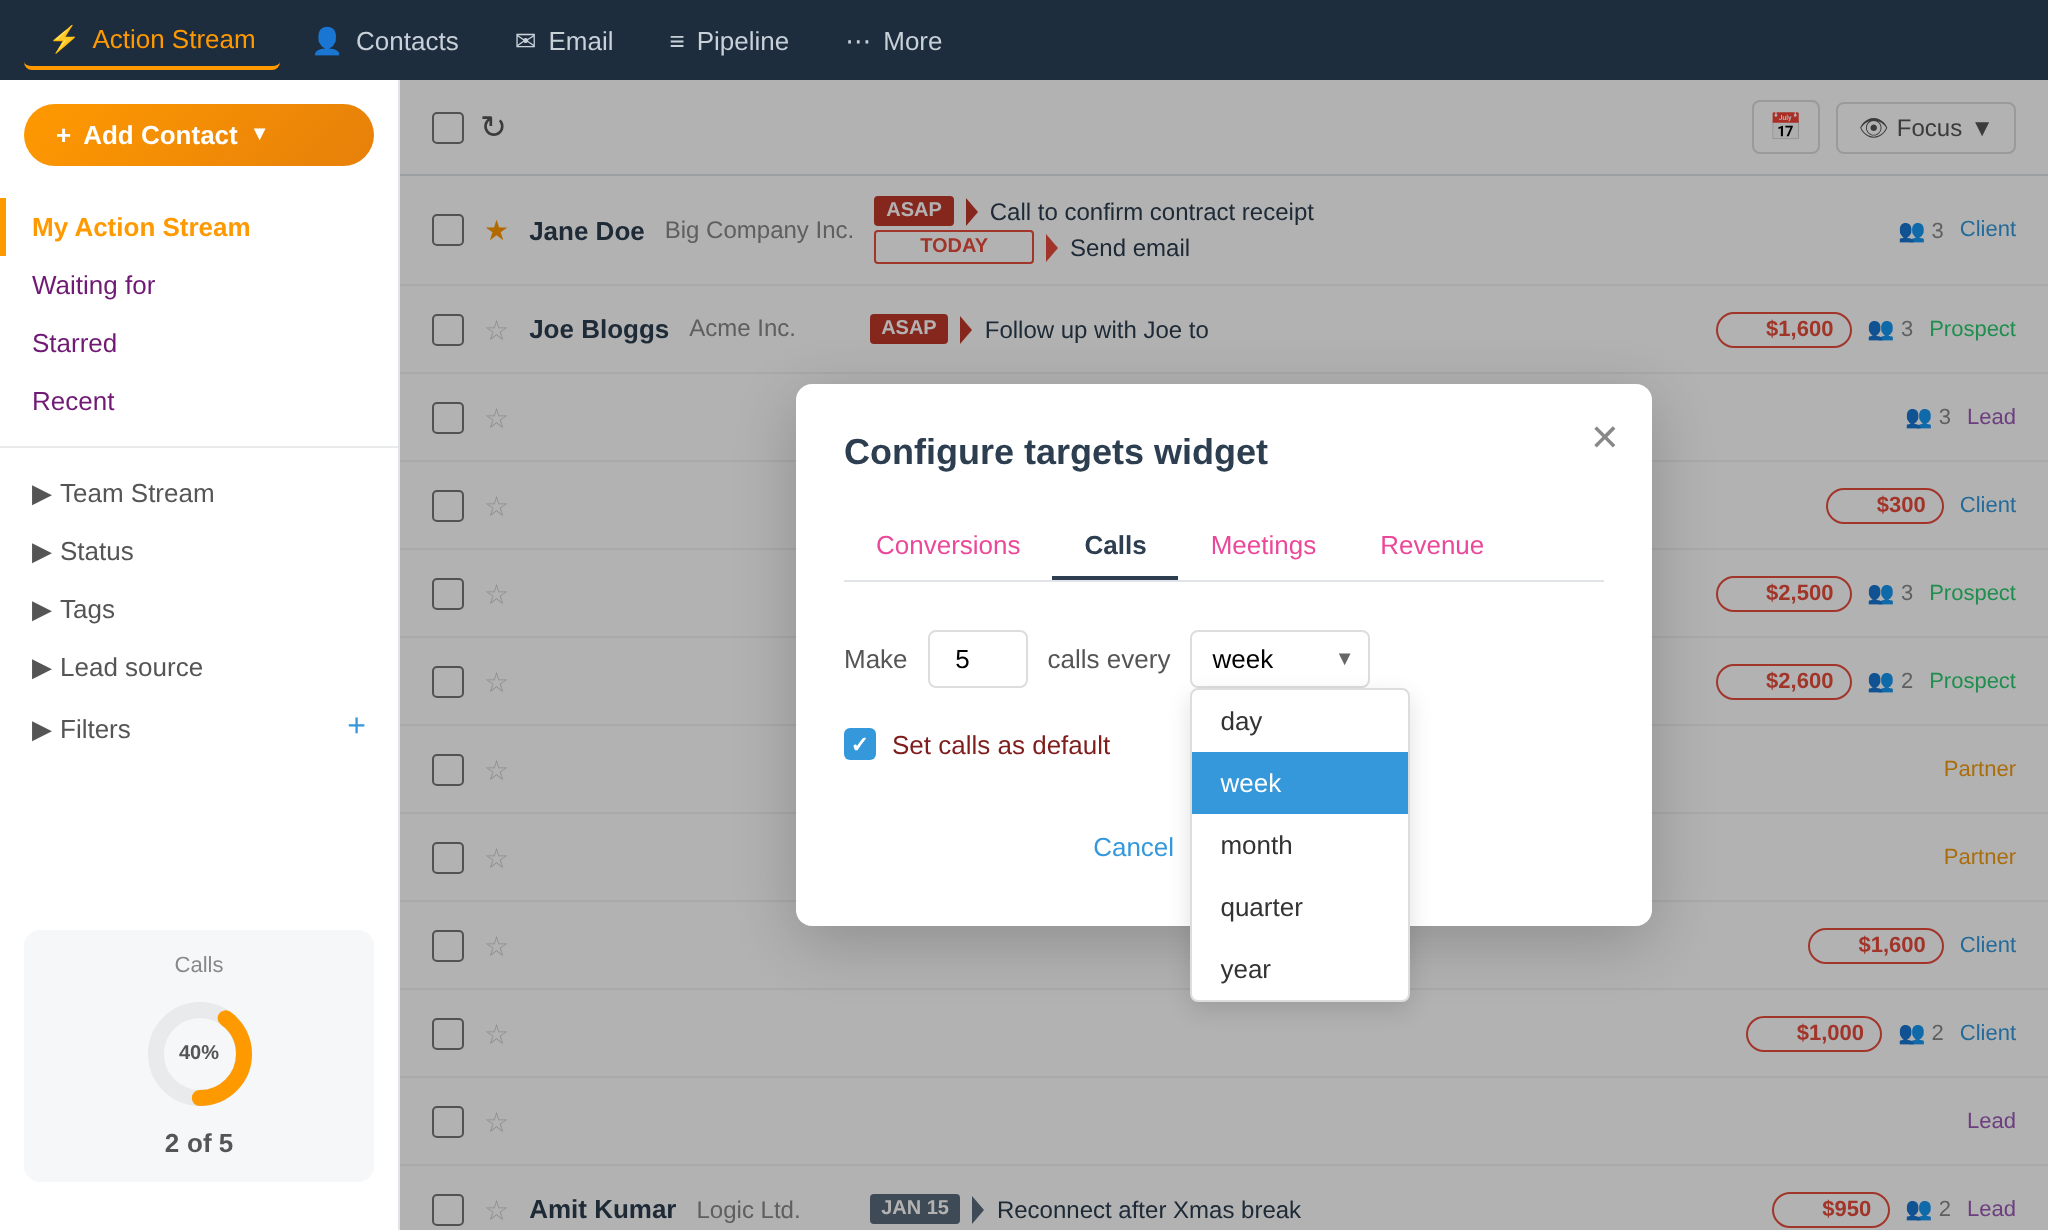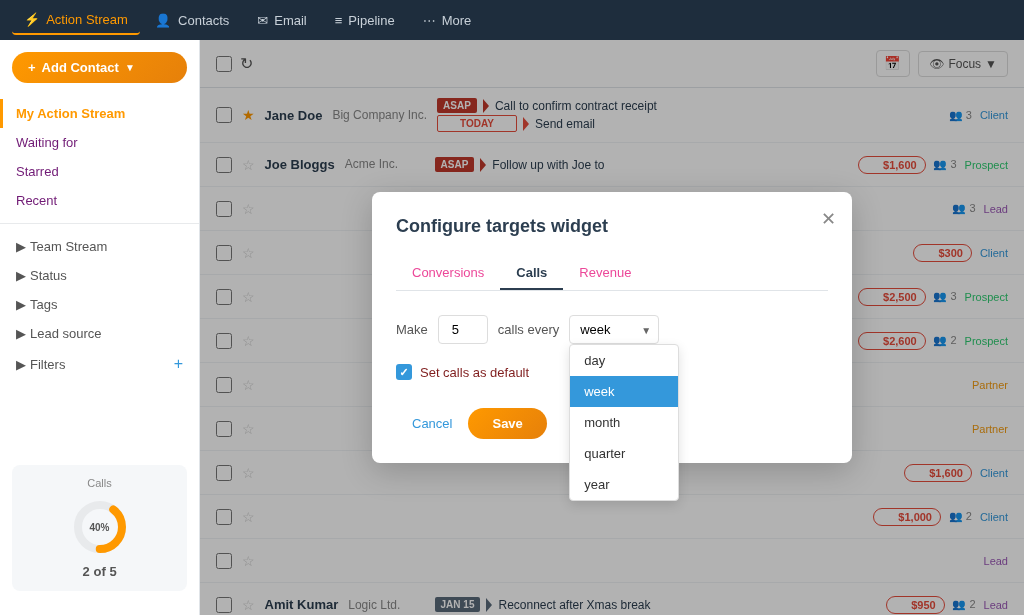--- a/index.html
+++ b/index.html
@@ -173,21 +173,21 @@
       top: 0; left: 0; right: 0; bottom: 0;
       background: rgba(0,0,0,0.3);
       display: flex;
       align-items: center;
       justify-content: center;
       z-index: 100;
     }
     .modal {
       background: #fff;
       border-radius: 8px;
-      width: 480px;
+      width: 428px;
       padding: 24px;
       box-shadow: 0 8px 32px rgba(0,0,0,0.2);
       position: relative;
     }
     .modal-title {
       font-size: 18px;
       font-weight: 700;
       color: #2c3e50;
       margin-bottom: 20px;
     }
@@ -272,21 +272,21 @@
     .checkbox-blue {
       width: 16px; height: 16px;
       background: #3498db;
       border-radius: 3px;
       display: flex; align-items: center; justify-content: center;
       flex-shrink: 0;
     }
     .checkbox-blue::after { content: '✓'; color: #fff; font-size: 11px; font-weight: 700; }
     .checkbox-label { font-size: 13px; color: #7f1d1d; }
 
-    .modal-footer { display: flex; justify-content: flex-start; }
+    .modal-footer { display: flex; justify-content: center; gap: 12px; }
     .btn-cancel {
       background: none;
       border: none;
       color: #3498db;
       font-size: 13px;
       cursor: pointer;
       padding: 8px 16px;
     }
     .btn-save {
       background: linear-gradient(135deg, #f90, #e6800a);
@@ -622,20 +622,23 @@
         <button class="modal-close">✕</button>
 
         <div class="modal-tabs">
           <div class="modal-tab">
             <span>Conversions</span>
           </div>
           <div class="modal-tab active">
             <span>Calls</span>
           </div>
           <div class="modal-tab">
+            <span>Meetings</span>
+          </div>
+          <div class="modal-tab">
             <span>Revenue</span>
           </div>
         </div>
 
         <div class="modal-form">
           <label class="form-label">Make</label>
           <input type="number" class="form-number" value="5" style="">
           <label class="form-label">calls every</label>
           <div class="dropdown-wrapper">
             <div class="dropdown-select">week</div>

